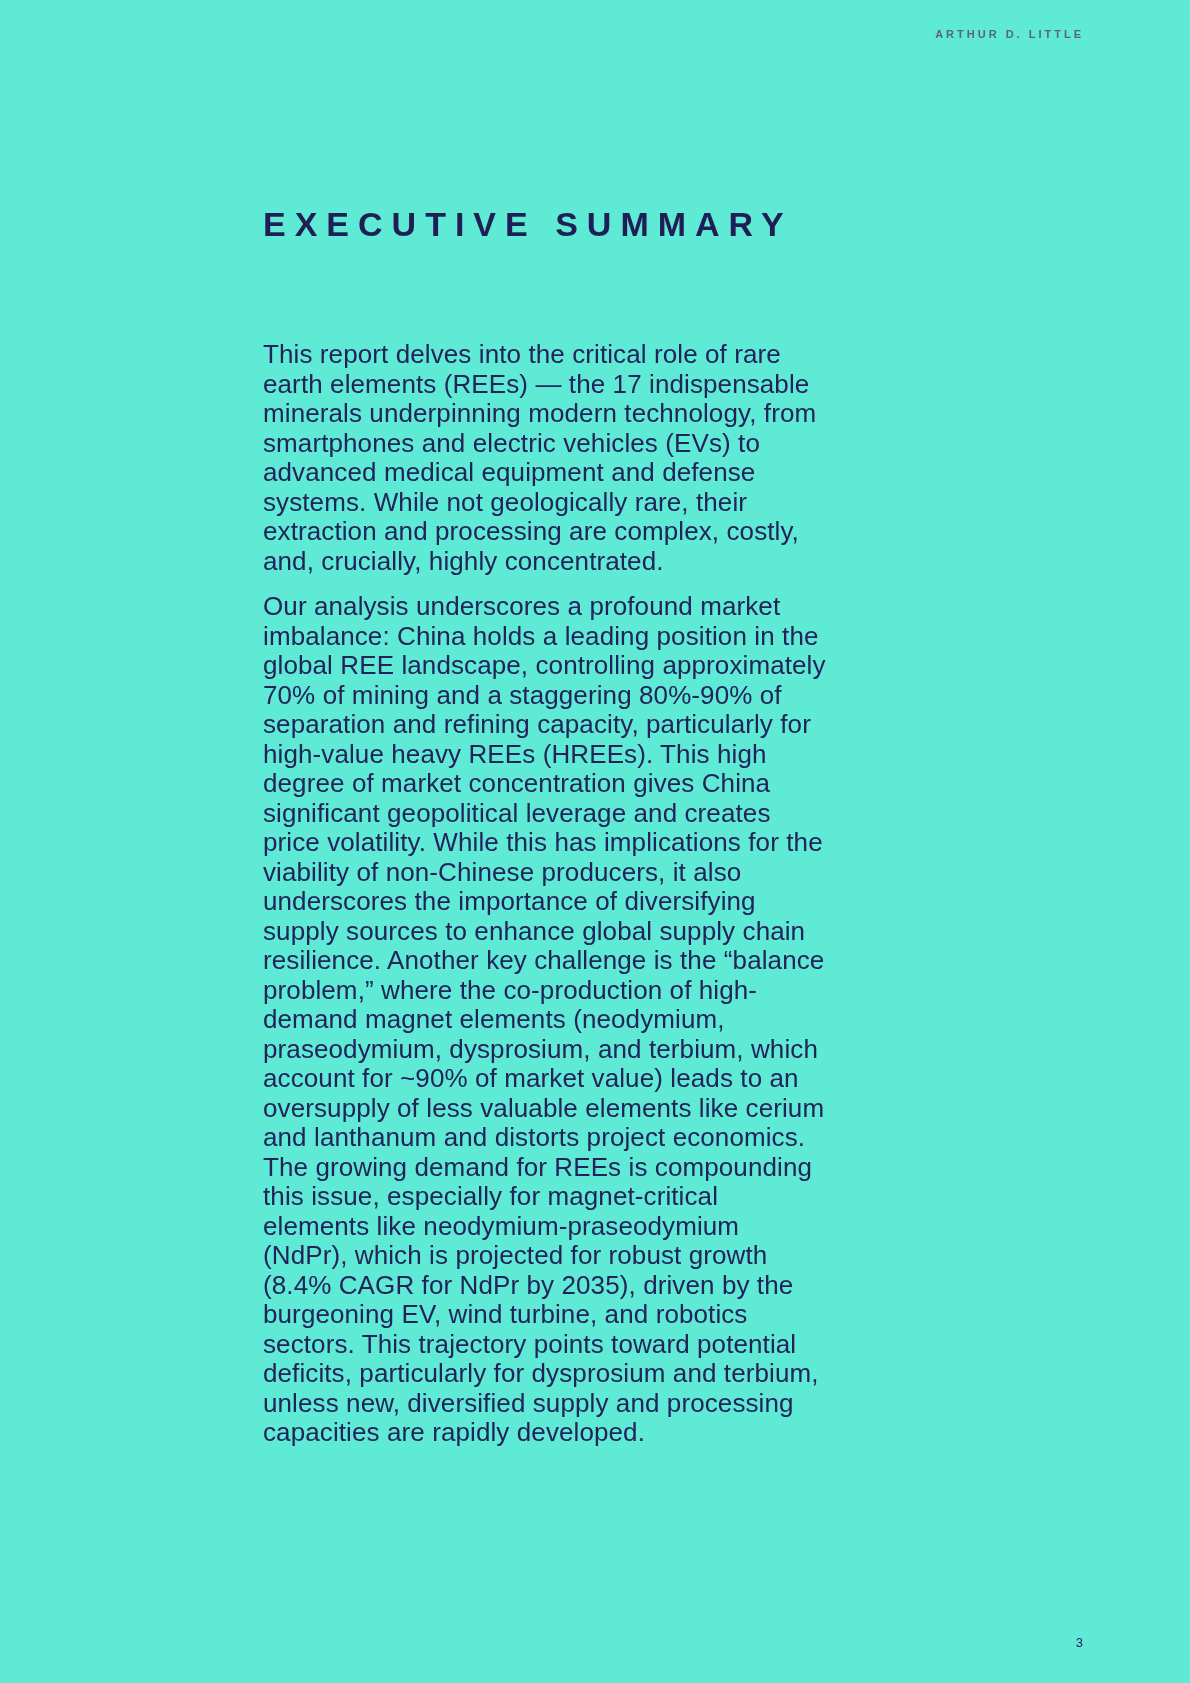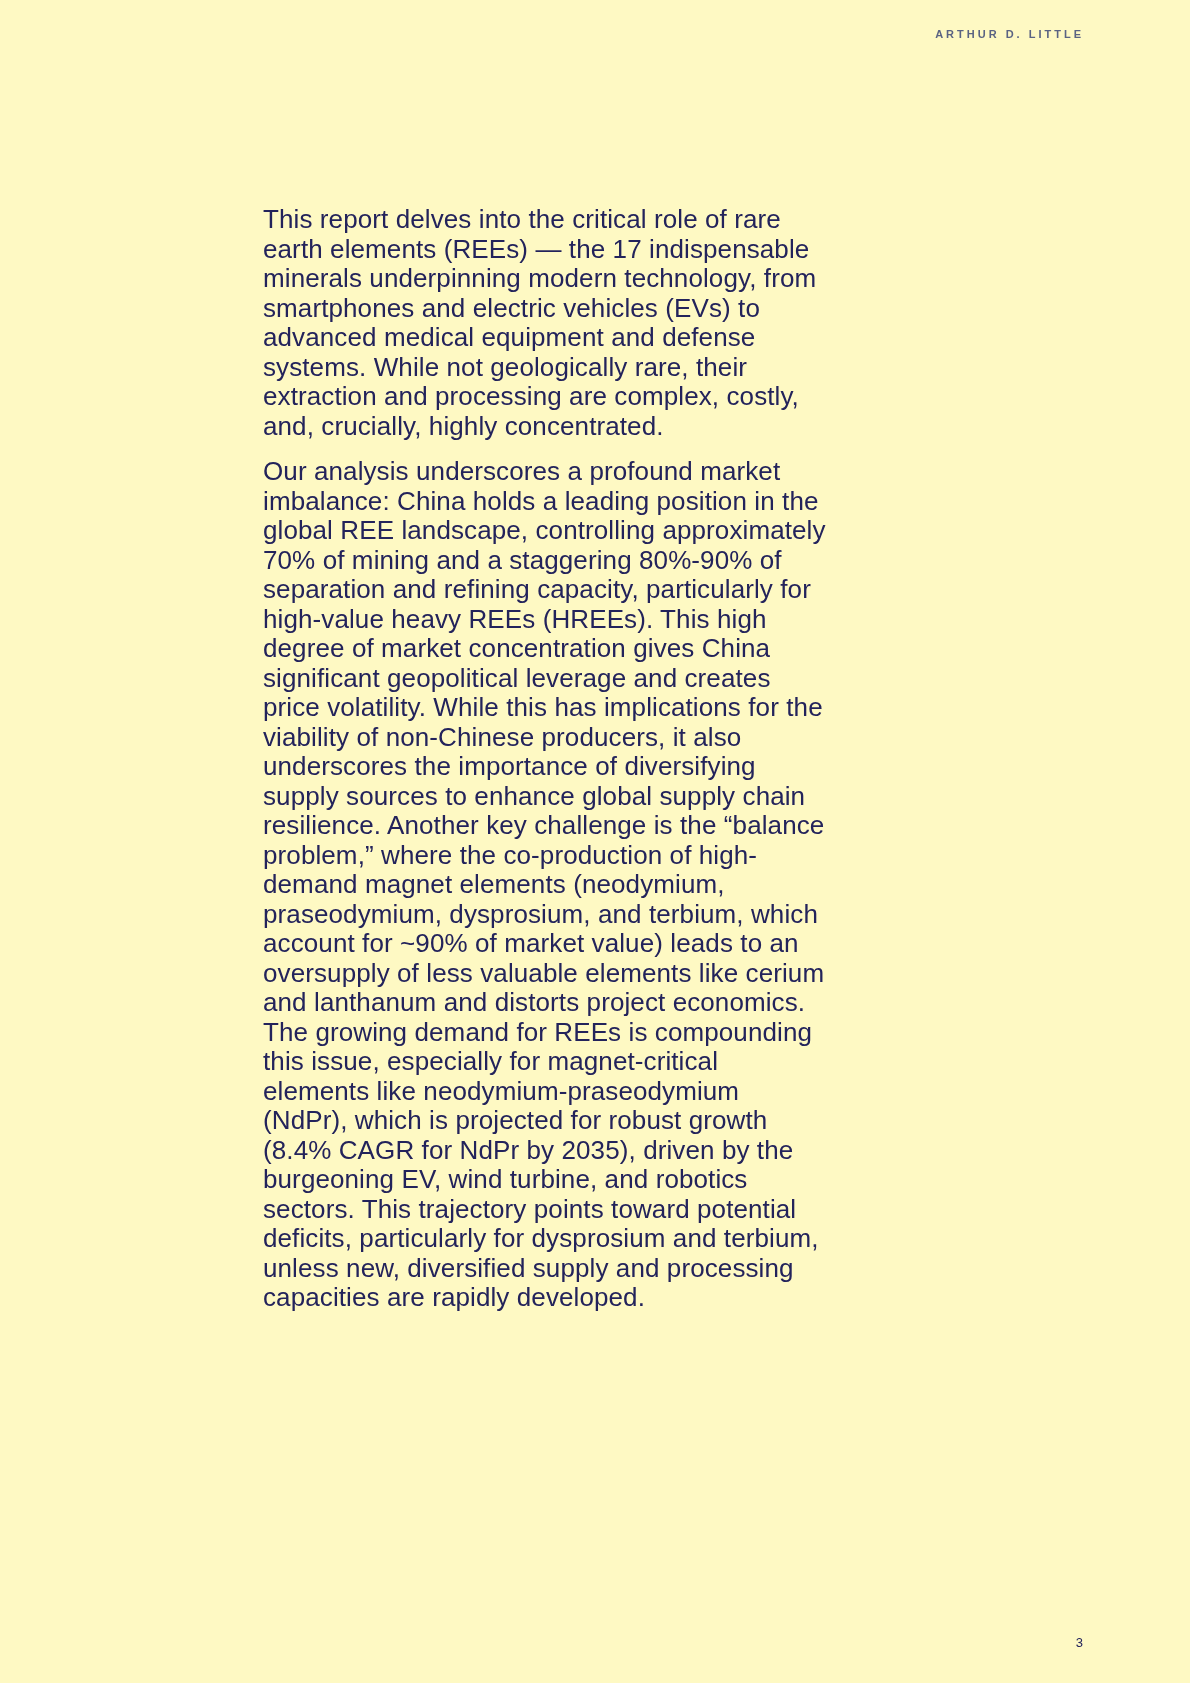--- a/index.html
+++ b/index.html
@@ -5,21 +5,21 @@
   * { margin: 0; padding: 0; box-sizing: border-box; }
 
   html, body {
     background: #ffffff;
   }
 
   .page {
     position: relative;
     width: 1190px;
     height: 1683px;
-    background: #fef9c3;
+    background: #5eead4;
     font-family: "Liberation Sans", sans-serif;
     color: #23235B;
     overflow: hidden;
   }
 
   .page-header {
     position: absolute;
     top: 24px;
     right: 106px;
     text-align: right;
@@ -71,20 +71,21 @@
 </head>
 <body>
 
 <div class="page">
 
   <header class="page-header">
     <span class="brand-wordmark">ARTHUR D. LITTLE</span>
   </header>
 
   <main class="content">
+    <h1 class="page-title">EXECUTIVE SUMMARY</h1>
 
     <p class="body-paragraph">This report delves into the critical role of rare earth elements (REEs) — the 17 indispensable minerals underpinning modern technology, from smartphones and electric vehicles (EVs) to advanced medical equipment and defense systems. While not geologically rare, their extraction and processing are complex, costly, and, crucially, highly concentrated.</p>
 
     <p class="body-paragraph">Our analysis underscores a profound market imbalance: China holds a leading position in the global REE landscape, controlling approximately 70% of mining and a staggering 80%-90% of separation and refining capacity, particularly for high-value heavy REEs (HREEs). This high degree of market concentration gives China significant geopolitical leverage and creates price volatility. While this has implications for the viability of non-Chinese producers, it also underscores the importance of diversifying supply sources to enhance global supply chain resilience. Another key challenge is the “balance problem,” where the co-production of high-demand magnet elements (neodymium, praseodymium, dysprosium, and terbium, which account for ~90% of market value) leads to an oversupply of less valuable elements like cerium and lanthanum and distorts project economics. The growing demand for REEs is compounding this issue, especially for magnet-critical elements like neodymium-praseodymium (NdPr), which is projected for robust growth (8.4% CAGR for NdPr by 2035), driven by the burgeoning EV, wind turbine, and robotics sectors. This trajectory points toward potential deficits, particularly for dysprosium and terbium, unless new, diversified supply and processing capacities are rapidly developed.</p>
   </main>
 
   <footer class="page-footer">
     <span class="page-number">3</span>
   </footer>
 

